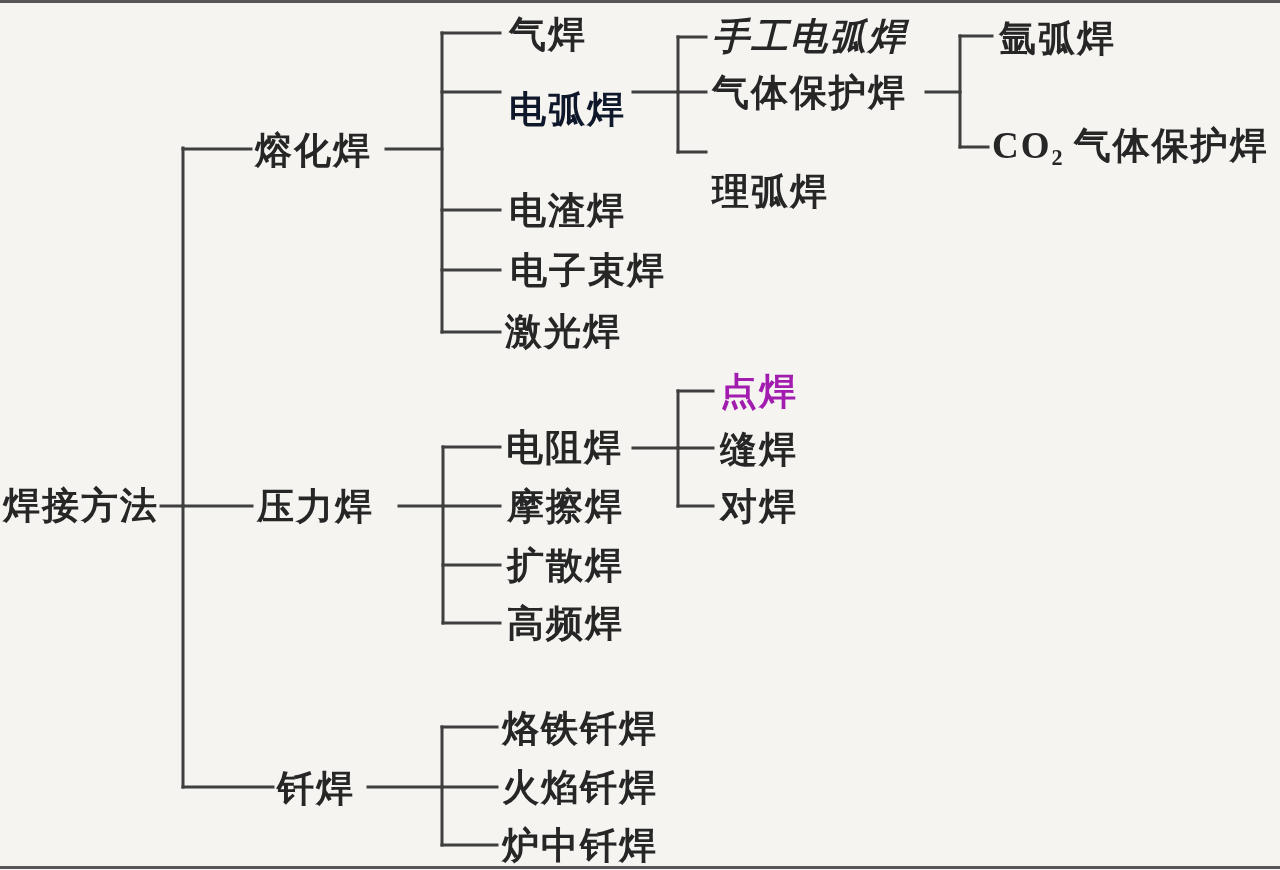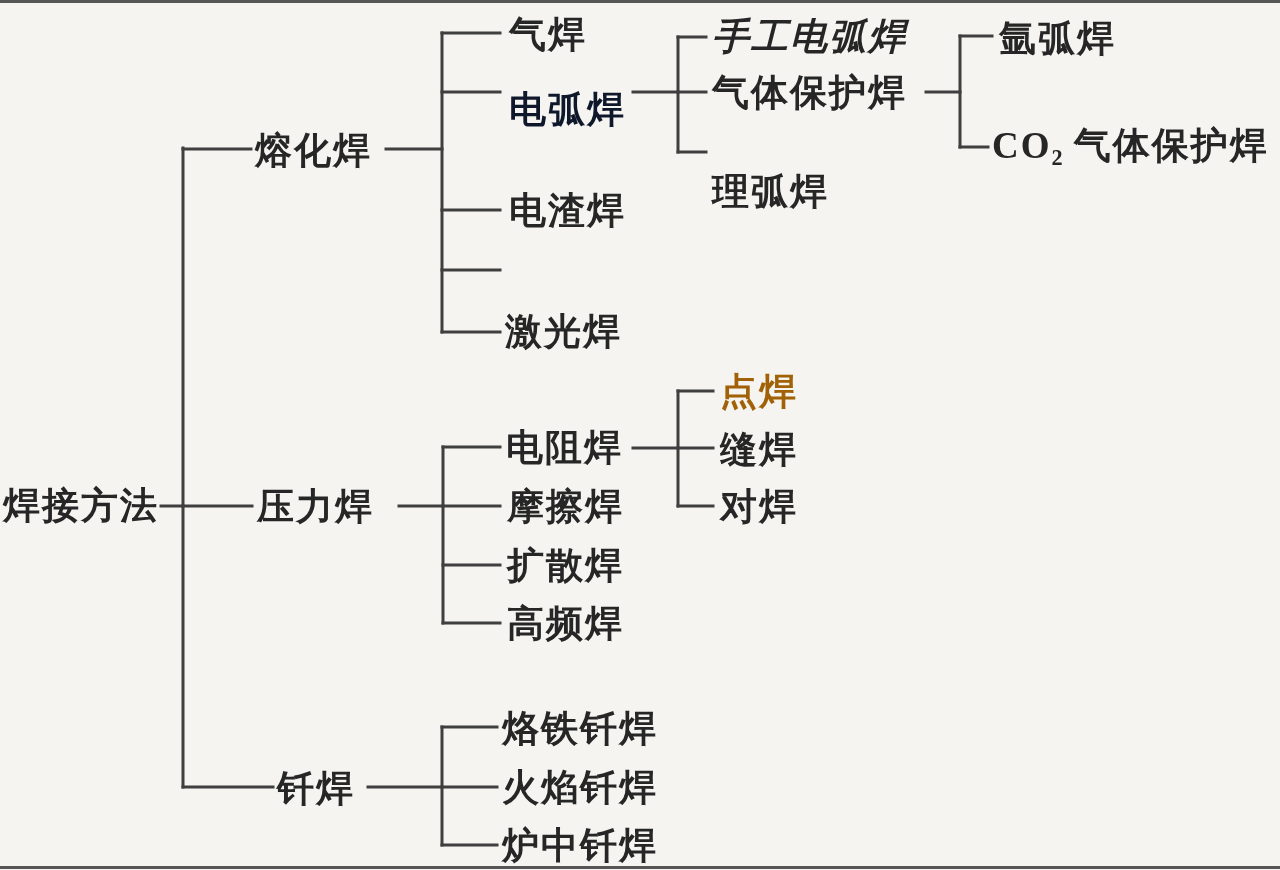--- a/index.html
+++ b/index.html
@@ -90,35 +90,36 @@
 
   <div class="node" style="left: 3px; top: 505px; color: rgb(38, 38, 38);">焊接方法</div>
 
   <div class="node" style="left: 255px; top: 150px; color: rgb(38, 38, 38);">熔化焊</div>
   <div class="node" style="left: 257px; top: 506px; color: rgb(38, 38, 38);">压力焊</div>
   <div class="node" style="left: 277px; top: 788px; color: rgb(38, 38, 38);">钎焊</div>
 
   <div class="node" style="left: 509px; top: 34px; color: rgb(38, 38, 38);">气焊</div>
   <div class="node" style="left: 509px; top: 109px; color: #0f172a;">电弧焊</div>
   <div class="node" style="left: 509px; top: 210px; color: rgb(38, 38, 38);">电渣焊</div>
+  <div class="node" style="left: 510px; top: 270px; color: rgb(38, 38, 38);">电子束焊</div>
   <div class="node" style="left: 505px; top: 331px; color: rgb(38, 38, 38);">激光焊</div>
 
   <div class="node" style="left: 712px; top: 36px; color: rgb(38, 38, 38); font-style: italic;">手工电弧焊</div>
   <div class="node" style="left: 712px; top: 92px; color: rgb(38, 38, 38);">气体保护焊</div>
   <div class="node" style="left: 712px; top: 152px; color: rgb(38, 38, 38); margin-top: 39px;">理弧焊</div>
 
   <div class="node" style="left: 999px; top: 38px; color: rgb(38, 38, 38);">氩弧焊</div>
   <div class="node" style="left: 992px; top: 148px; color: rgb(38, 38, 38);"><span><span>CO</span><span class="sub">2</span></span><span> 气体保护焊</span></div>
 
   <div class="node" style="left: 506px; top: 447px; color: rgb(38, 38, 38);">电阻焊</div>
   <div class="node" style="left: 507px; top: 506px; color: rgb(38, 38, 38);">摩擦焊</div>
   <div class="node" style="left: 507px; top: 565px; color: rgb(38, 38, 38); font-family: Liberation Serif, serif;">扩散焊</div>
   <div class="node" style="left: 507px; top: 623px; color: rgb(38, 38, 38);">高频焊</div>
 
-  <div class="node" style="left: 720px; top: 391px; color: #a16207;">点焊</div>
+  <div class="node" style="left: 720px; top: 391px; color: #a21caf;">点焊</div>
   <div class="node" style="left: 720px; top: 449px; color: rgb(38, 38, 38);">缝焊</div>
   <div class="node" style="left: 720px; top: 506px; color: rgb(38, 38, 38);">对焊</div>
 
   <div class="node" style="left: 502px; top: 728px; color: rgb(38, 38, 38);">烙铁钎焊</div>
   <div class="node" style="left: 502px; top: 787px; color: rgb(38, 38, 38);">火焰钎焊</div>
   <div class="node" style="left: 502px; top: 845px; color: rgb(38, 38, 38);">炉中钎焊</div>
 
 </div>
 
 </body></html>

